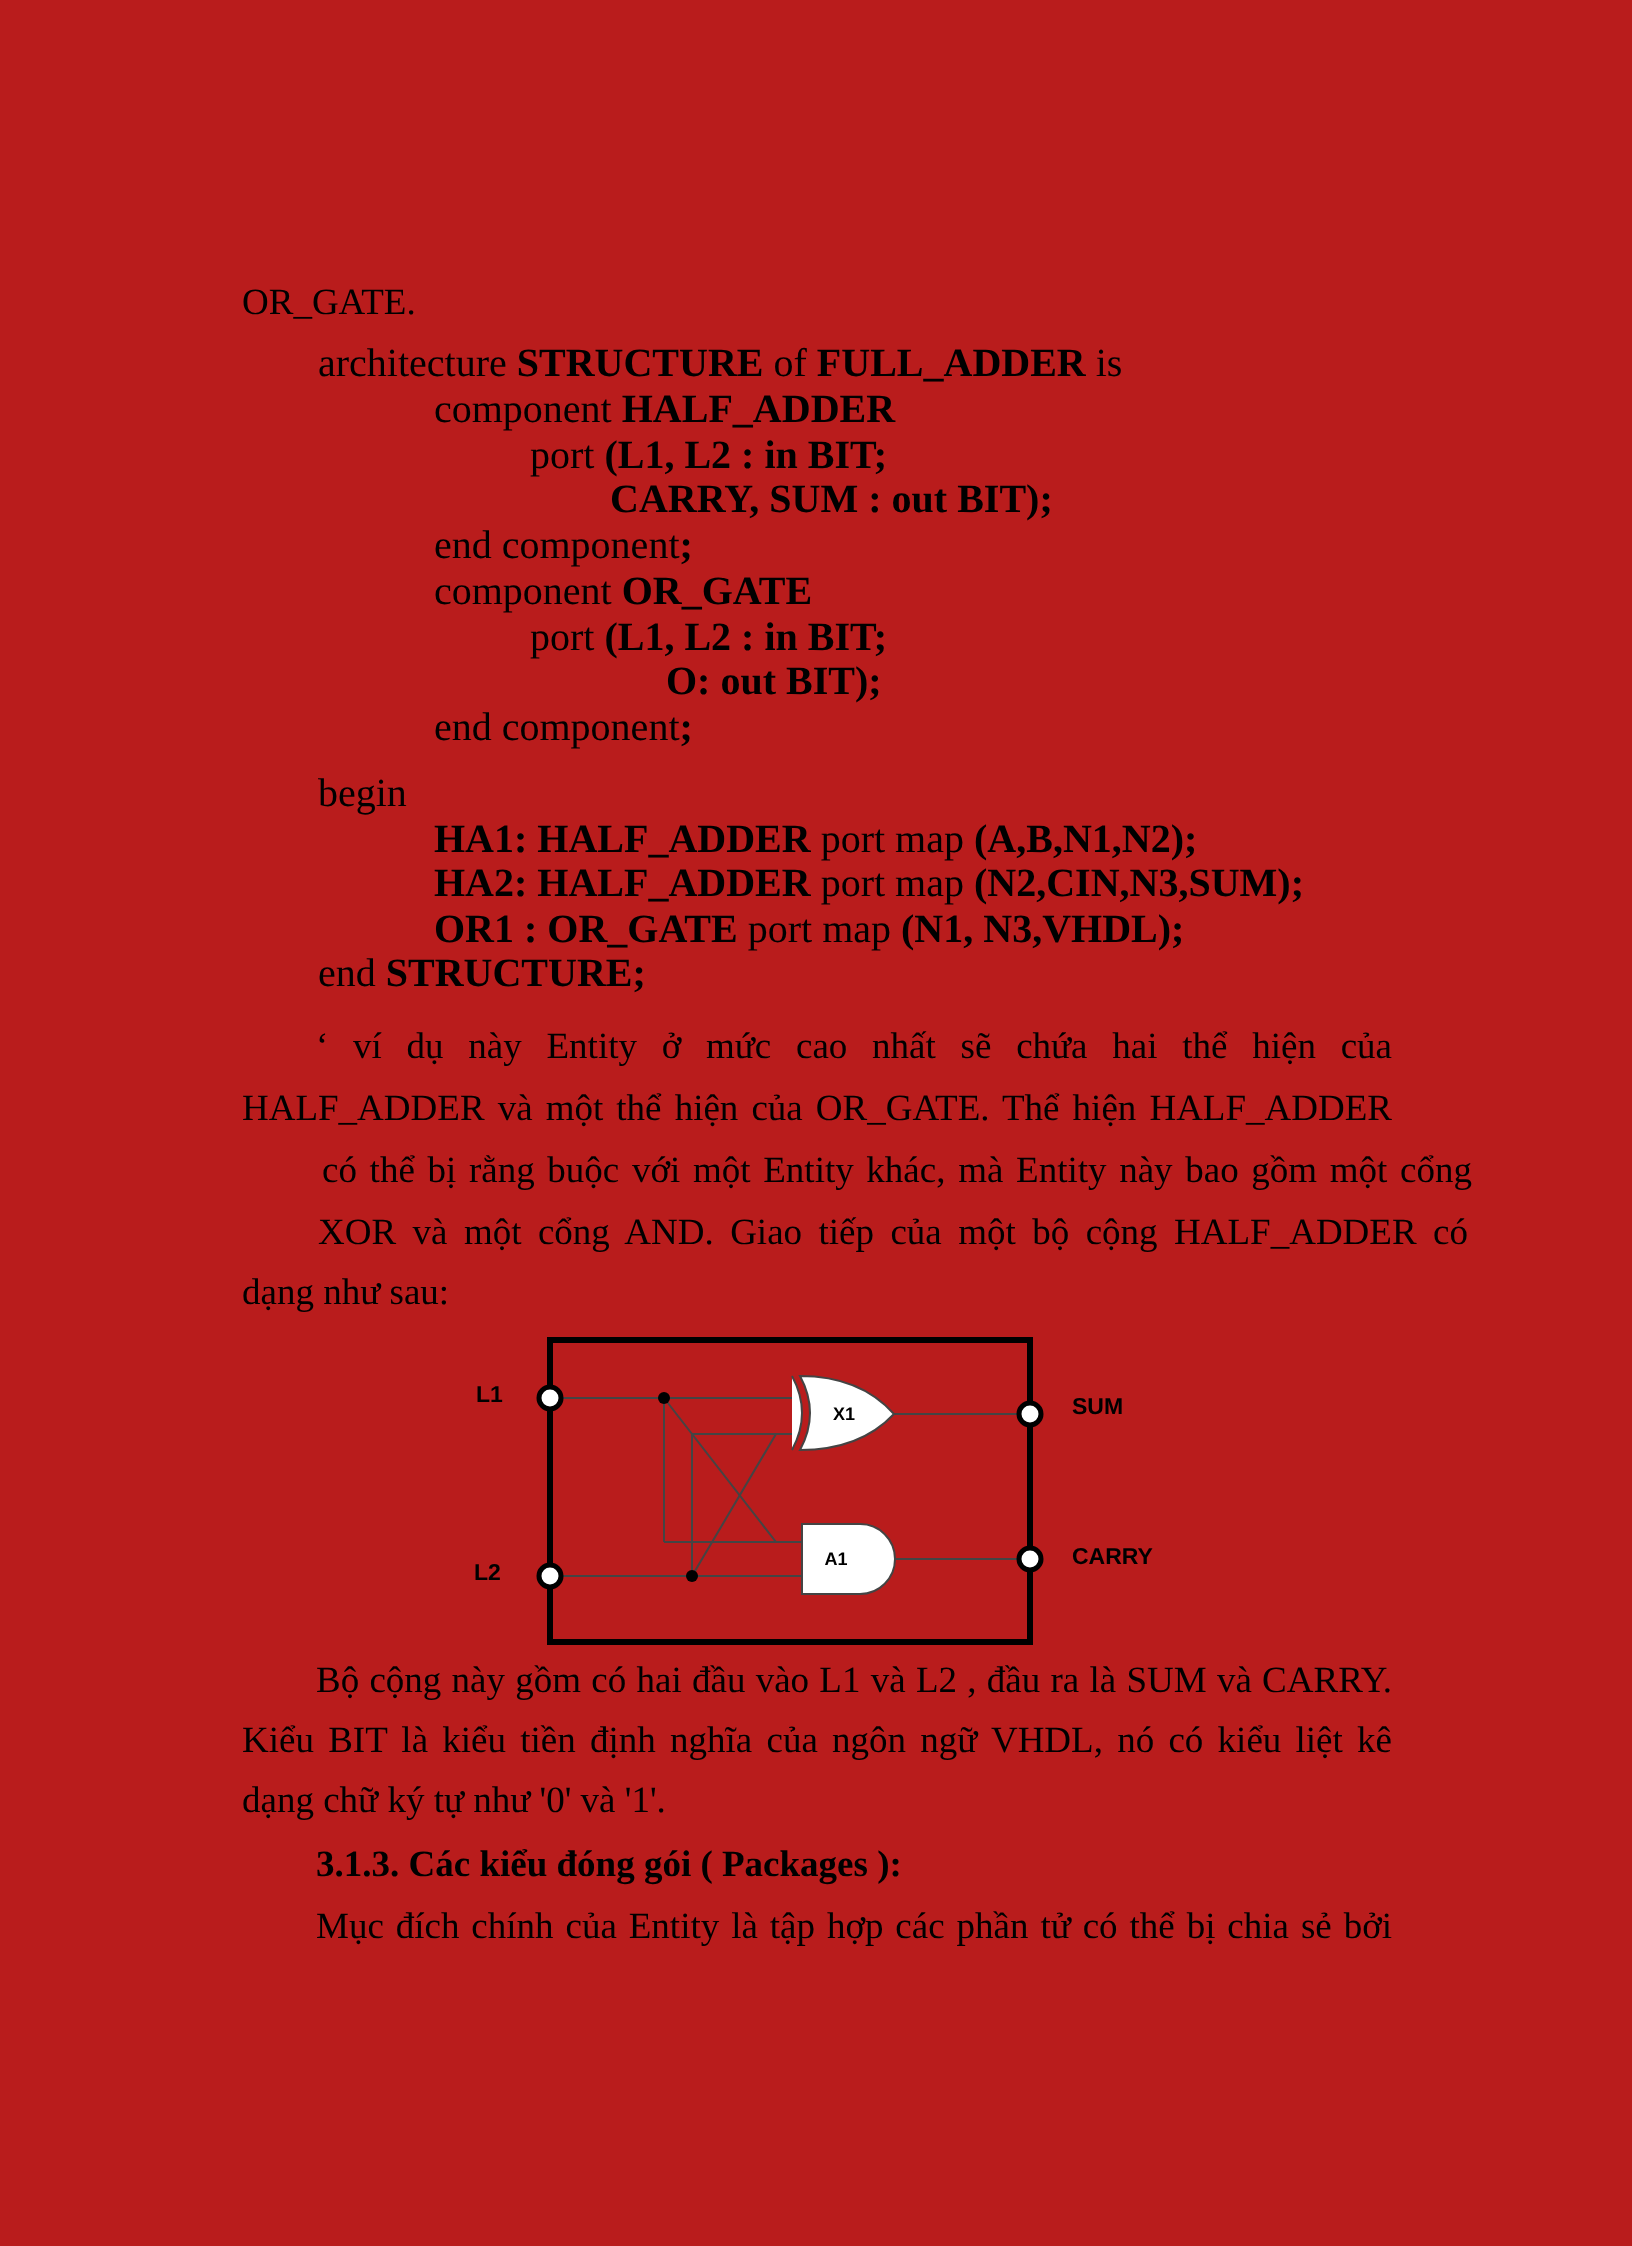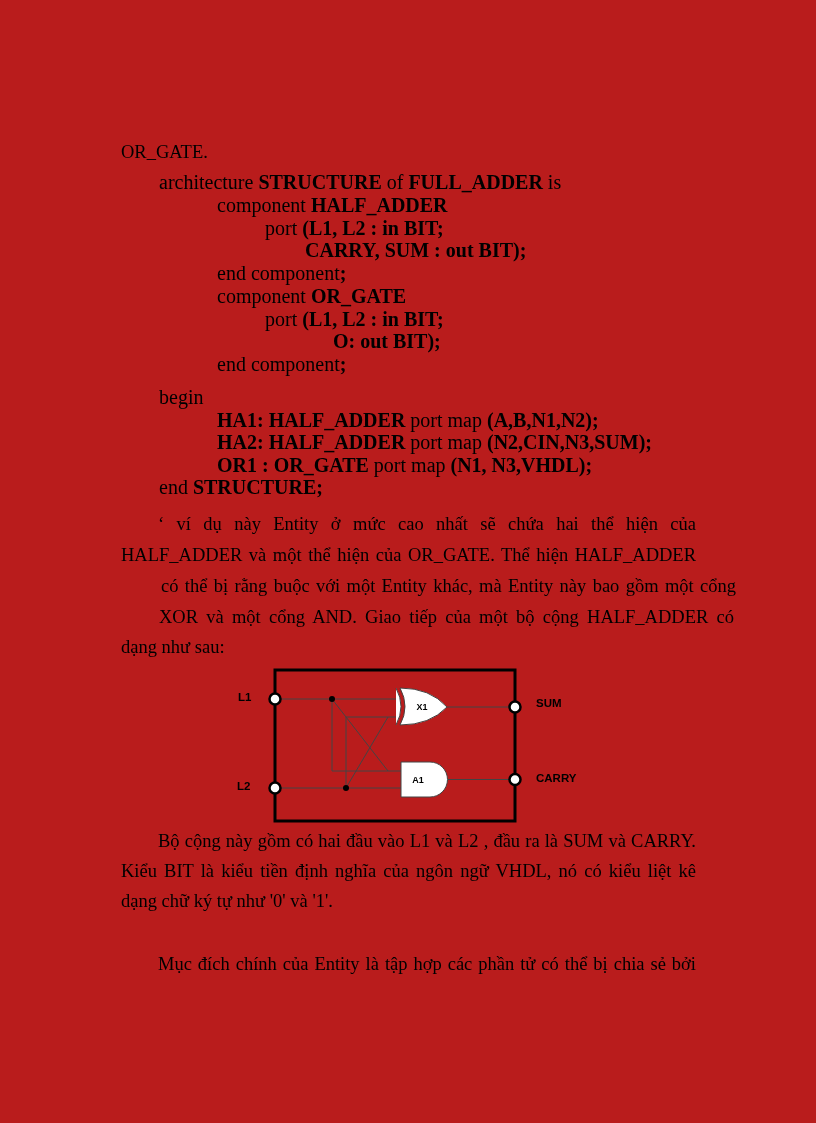--- a/index.html
+++ b/index.html
@@ -139,18 +139,19 @@
     <text class="lbl" x="316" y="47">SUM</text>
     <text class="lbl" x="316" y="122">CARRY</text>
   </svg>
 
   <div>
     <div class="ln just first" style="top:826px;">Bộ cộng này gồm có hai đầu vào L1 và L2 , đầu ra là SUM và CARRY.</div>
     <div class="ln just full" style="top:856px;">Kiểu BIT là kiểu tiền định nghĩa của ngôn ngữ VHDL, nó có kiểu liệt kê</div>
     <div class="ln" style="left:121px; top:886px;">dạng chữ ký tự như '0' và '1'.</div>
   </div>
 
+  <div class="ln heading" style="left:158px; top:918px;">3.1.3. Các kiểu đóng gói ( Packages ):</div>
 
   <div>
     <div class="ln just first" style="top:949px;">Mục đích chính của Entity là tập hợp các phần tử có thể bị chia sẻ bởi</div>
   </div>
 
 </div>
 
 </body></html>

